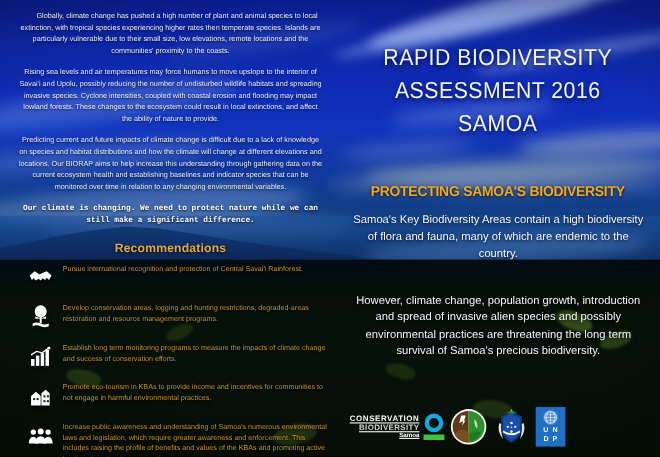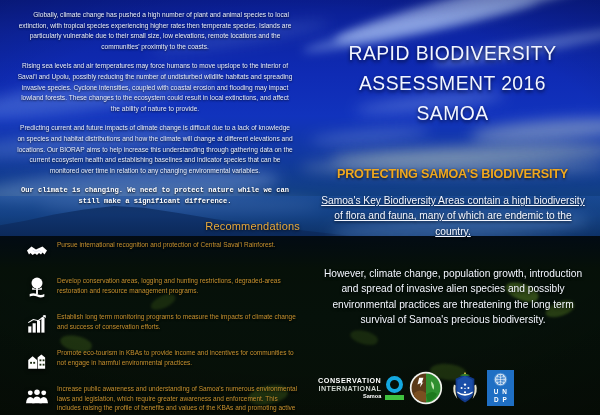--- a/index.html
+++ b/index.html
@@ -127,22 +127,22 @@
     margin:4px 0 0 0;
     font-size:7.1px;line-height:11px;font-weight:bold;
     text-align:center;color:#ffffff;
     text-shadow:0 1px 2px rgba(0,0,0,.85);
     padding:0 10px;
     font-family:Liberation Mono, monospace;
   }
 
   .rec-title{
     margin:13px 0 7px 0;
-    text-align:right;
-    font-size:11px;font-weight:normal;
+    text-align:center;
+    font-size:11px;font-weight:bold;
     color:#e8a93a;
     text-shadow:0 1px 3px rgba(0,0,0,.9);
     letter-spacing:.2px;
   }
 
   .rec-list{margin:0;padding:0;list-style:none;}
   .rec-item{
     display:flex;align-items:flex-start;
     margin:0 0 11px 0;
     padding-left:14px;
@@ -185,31 +185,31 @@
     text-shadow:0 1px 3px rgba(0,0,0,.85);
     transform:scaleX(.97);
   }
   .body-p{
     position:absolute;left:14px;width:268px;
     text-align:center;
     font-size:10.2px;line-height:15.3px;
     color:#f4f7ff;
     text-shadow:0 1px 3px rgba(0,0,0,.85);
   }
-  .body-p1{top:183px;text-decoration:underline;}
+  .body-p1{top:183px;}
   .body-p2{top:256px;}
 
   
   .logos{
     position:absolute;left:318px;top:366px;width:276px;height:44px;
     display:flex;align-items:center;gap:5px;
   }
   .logo{display:flex;align-items:center;justify-content:center;height:42px;}
 
-  .ci-wrap{display:flex;align-items:center;gap:4px;}
+  .ci-wrap{display:flex;align-items:center;gap:4px;text-decoration:underline;}
   .ci-text{line-height:1;text-align:right;}
   .ci-l1{font-size:7.2px;font-weight:bold;letter-spacing:.55px;color:#ffffff;}
   .ci-l2{font-size:7.2px;font-weight:bold;letter-spacing:.35px;color:#cfd6cf;margin-top:1px;}
   .ci-l3{font-size:5.6px;font-weight:bold;color:#ffffff;margin-top:2px;}
   .ci-mark{display:flex;flex-direction:column;align-items:center;gap:2px;}
   .ci-ring{
     width:17px;height:17px;border-radius:50%;
     border:4px solid #14a8e0;box-sizing:border-box;
   }
   .ci-bar{width:19px;height:5px;background:#3fc23f;}
@@ -356,21 +356,21 @@
       <p class="body-p body-p1">Samoa's Key Biodiversity Areas contain a high biodiversity of flora and fauna, many of which are endemic to the country.</p>
       <p class="body-p body-p2">However, climate change, population growth, introduction and spread of invasive alien species and possibly environmental practices are threatening the long term survival of Samoa's precious biodiversity.</p>
 
     </div>
 
     <div class="logos">
 
       <div class="logo ci-wrap">
         <div class="ci-text">
           <div class="ci-l1">CONSERVATION</div>
-          <div class="ci-l2">INTERNATIONAL</div>
+          <div class="ci-l2">BIODIVERSITY</div>
           <div class="ci-l3">Samoa</div>
         </div>
         <div class="ci-mark">
           <div class="ci-ring"></div>
           <div class="ci-bar"></div>
         </div>
       </div>
 
       <div class="logo">
         <svg width="34" height="34" viewBox="0 0 40 40">

